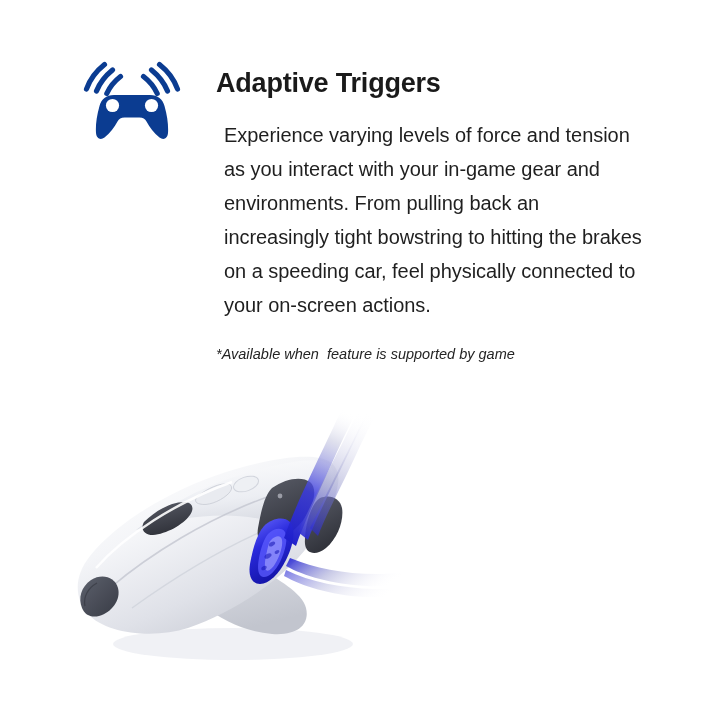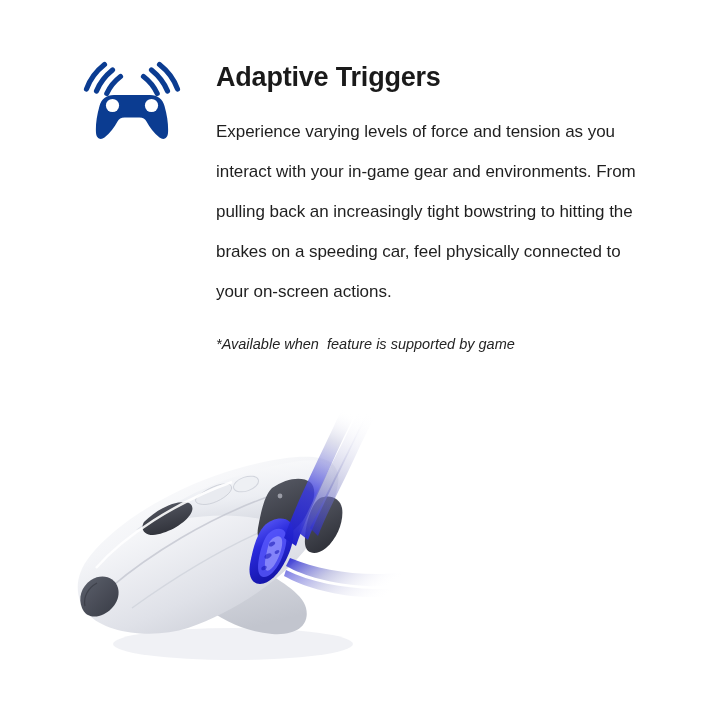--- a/index.html
+++ b/index.html
@@ -24,36 +24,36 @@
     top: 58px;
     width: 112px;
     height: 82px;
   }
   #feature-icon svg { display: block; width: 100%; height: 100%; }
 
   
   #text-block {
     position: absolute;
     left: 216px;
-    top: 62px;
+    top: 68px;
     width: 430px;
   }
   #feature-title {
     margin: 0;
     font-size: 27px;
     font-weight: bold;
     line-height: 1.15;
     color: #1a1a1a;
     letter-spacing: -0.2px;
   }
   #feature-body {
-    margin: 19px 0 0 0;
-    font-size: 17px;
+    margin: 19px 0 0 8px;
+    font-size: 20px;
     font-weight: normal;
-    line-height: 40px;
+    line-height: 34px;
     color: #1f1f1f;
     letter-spacing: -0.05px;
   }
   #feature-footnote {
     margin: 23px 0 0 0;
     font-size: 14.5px;
     font-style: italic;
     line-height: 1.3;
     color: #242424;
     white-space: pre;

